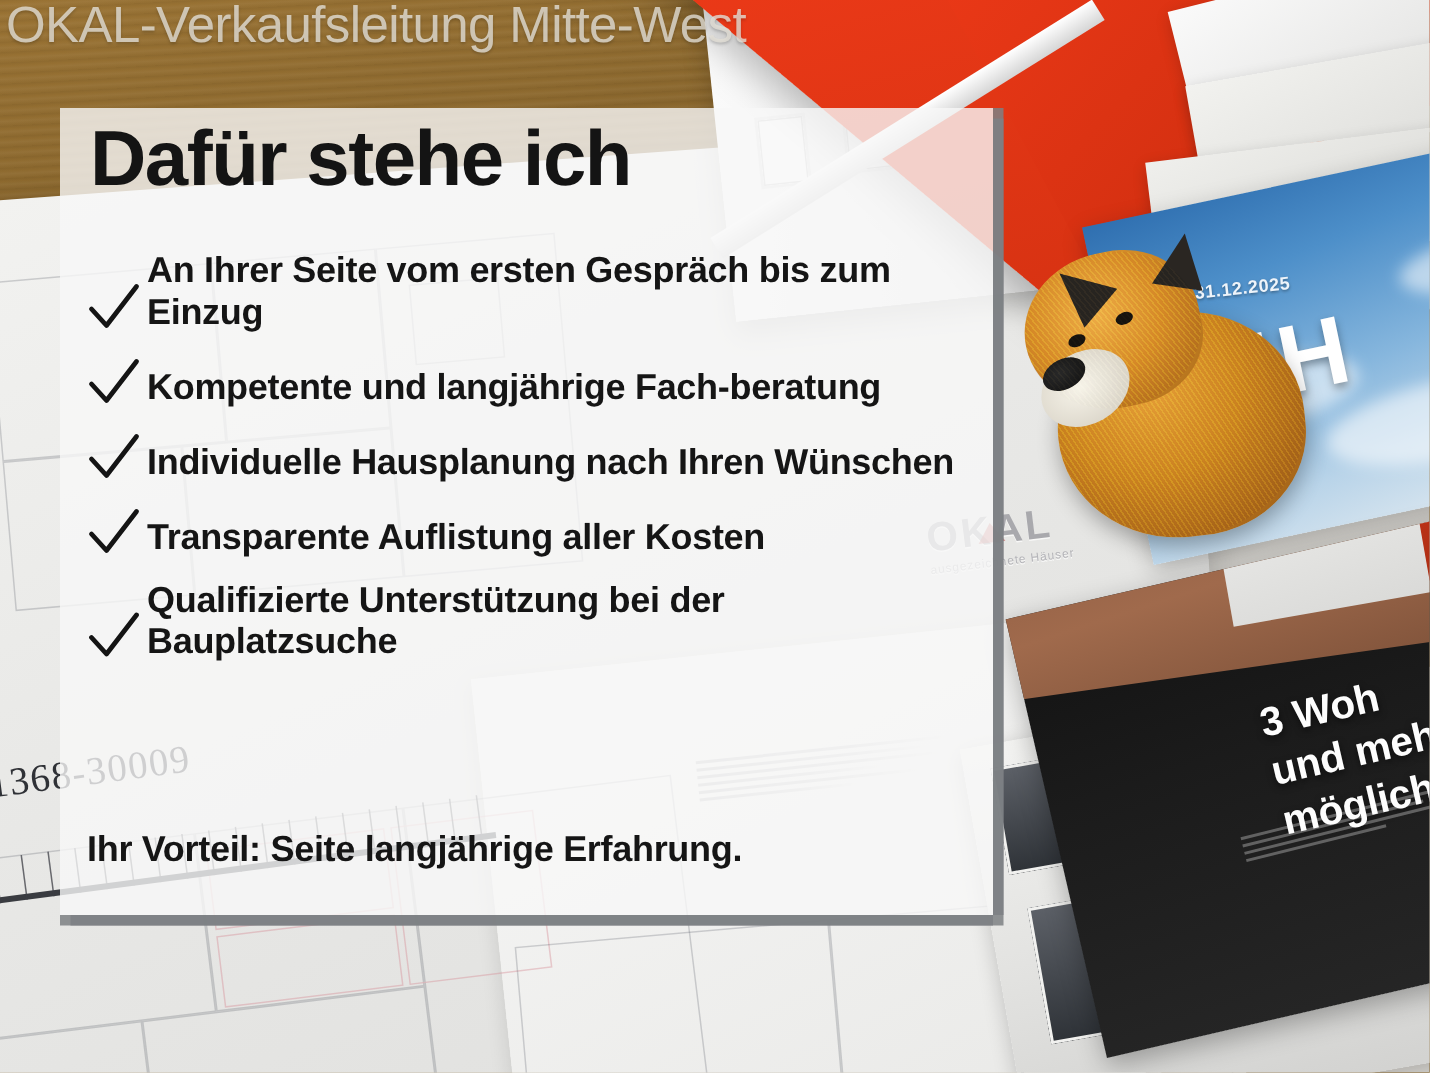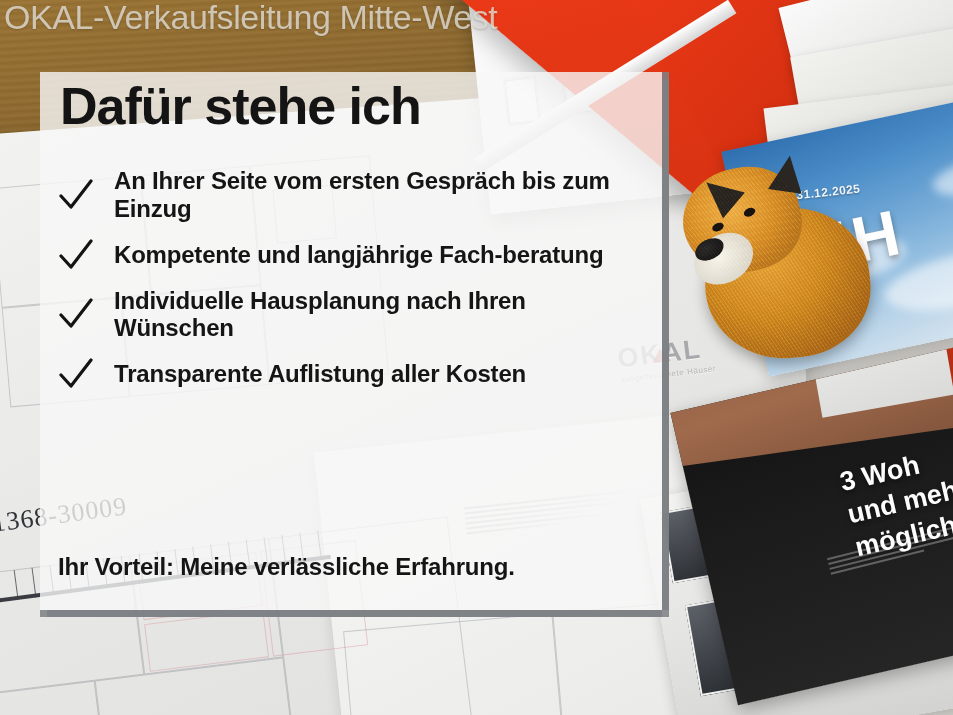--- a/index.html
+++ b/index.html
@@ -337,23 +337,22 @@
     white-space:nowrap;
   }
 
   .bullets {
     position:absolute; left:18px; top:95px; right:14px;
     list-style:none;
   }
   .bullet {
     position:relative;
     display:flex;
-    align-items:center;
+    align-items:flex-end;
     margin-bottom:14px;
-    gap:16px;
   }
   .check {
     flex:0 0 auto;
     width:40px; height:34px;
     margin-top:2px;
   }
   .check svg { display:block; }
   .bullet-text {
     font-size:24px; font-weight:700; color:#151515;
     line-height:1.16;
@@ -561,22 +560,30 @@
 
       <li class="bullet">
         <span class="check">
           <svg width="40" height="34" viewBox="0 0 40 34" aria-hidden="true">
             <path d="M3 17 L13 28 L33 2" fill="none" stroke="#141414" stroke-width="3.2" stroke-linecap="round" stroke-linejoin="round"></path>
           </svg>
         </span>
         <span class="bullet-text">Transparente Auflistung aller Kosten</span>
       </li>
 
+      <li class="bullet">
+        <span class="check">
+          <svg width="40" height="34" viewBox="0 0 40 34" aria-hidden="true">
+            <path d="M3 17 L13 28 L33 2" fill="none" stroke="#141414" stroke-width="3.2" stroke-linecap="round" stroke-linejoin="round"></path>
+          </svg>
+        </span>
+        <span class="bullet-text">Qualifizierte Unterstützung bei der Bauplatzsuche</span>
+      </li>
 
     </ul>
 
     <div class="closing">
-      <div>Ihr Vorteil: Meine verlässliche Erfahrung.</div>
+      <div>Ihr Vorteil: Seite langjährige Erfahrung.</div>
     </div>
 
   </div>
 
 </div>
 
 </body></html>

